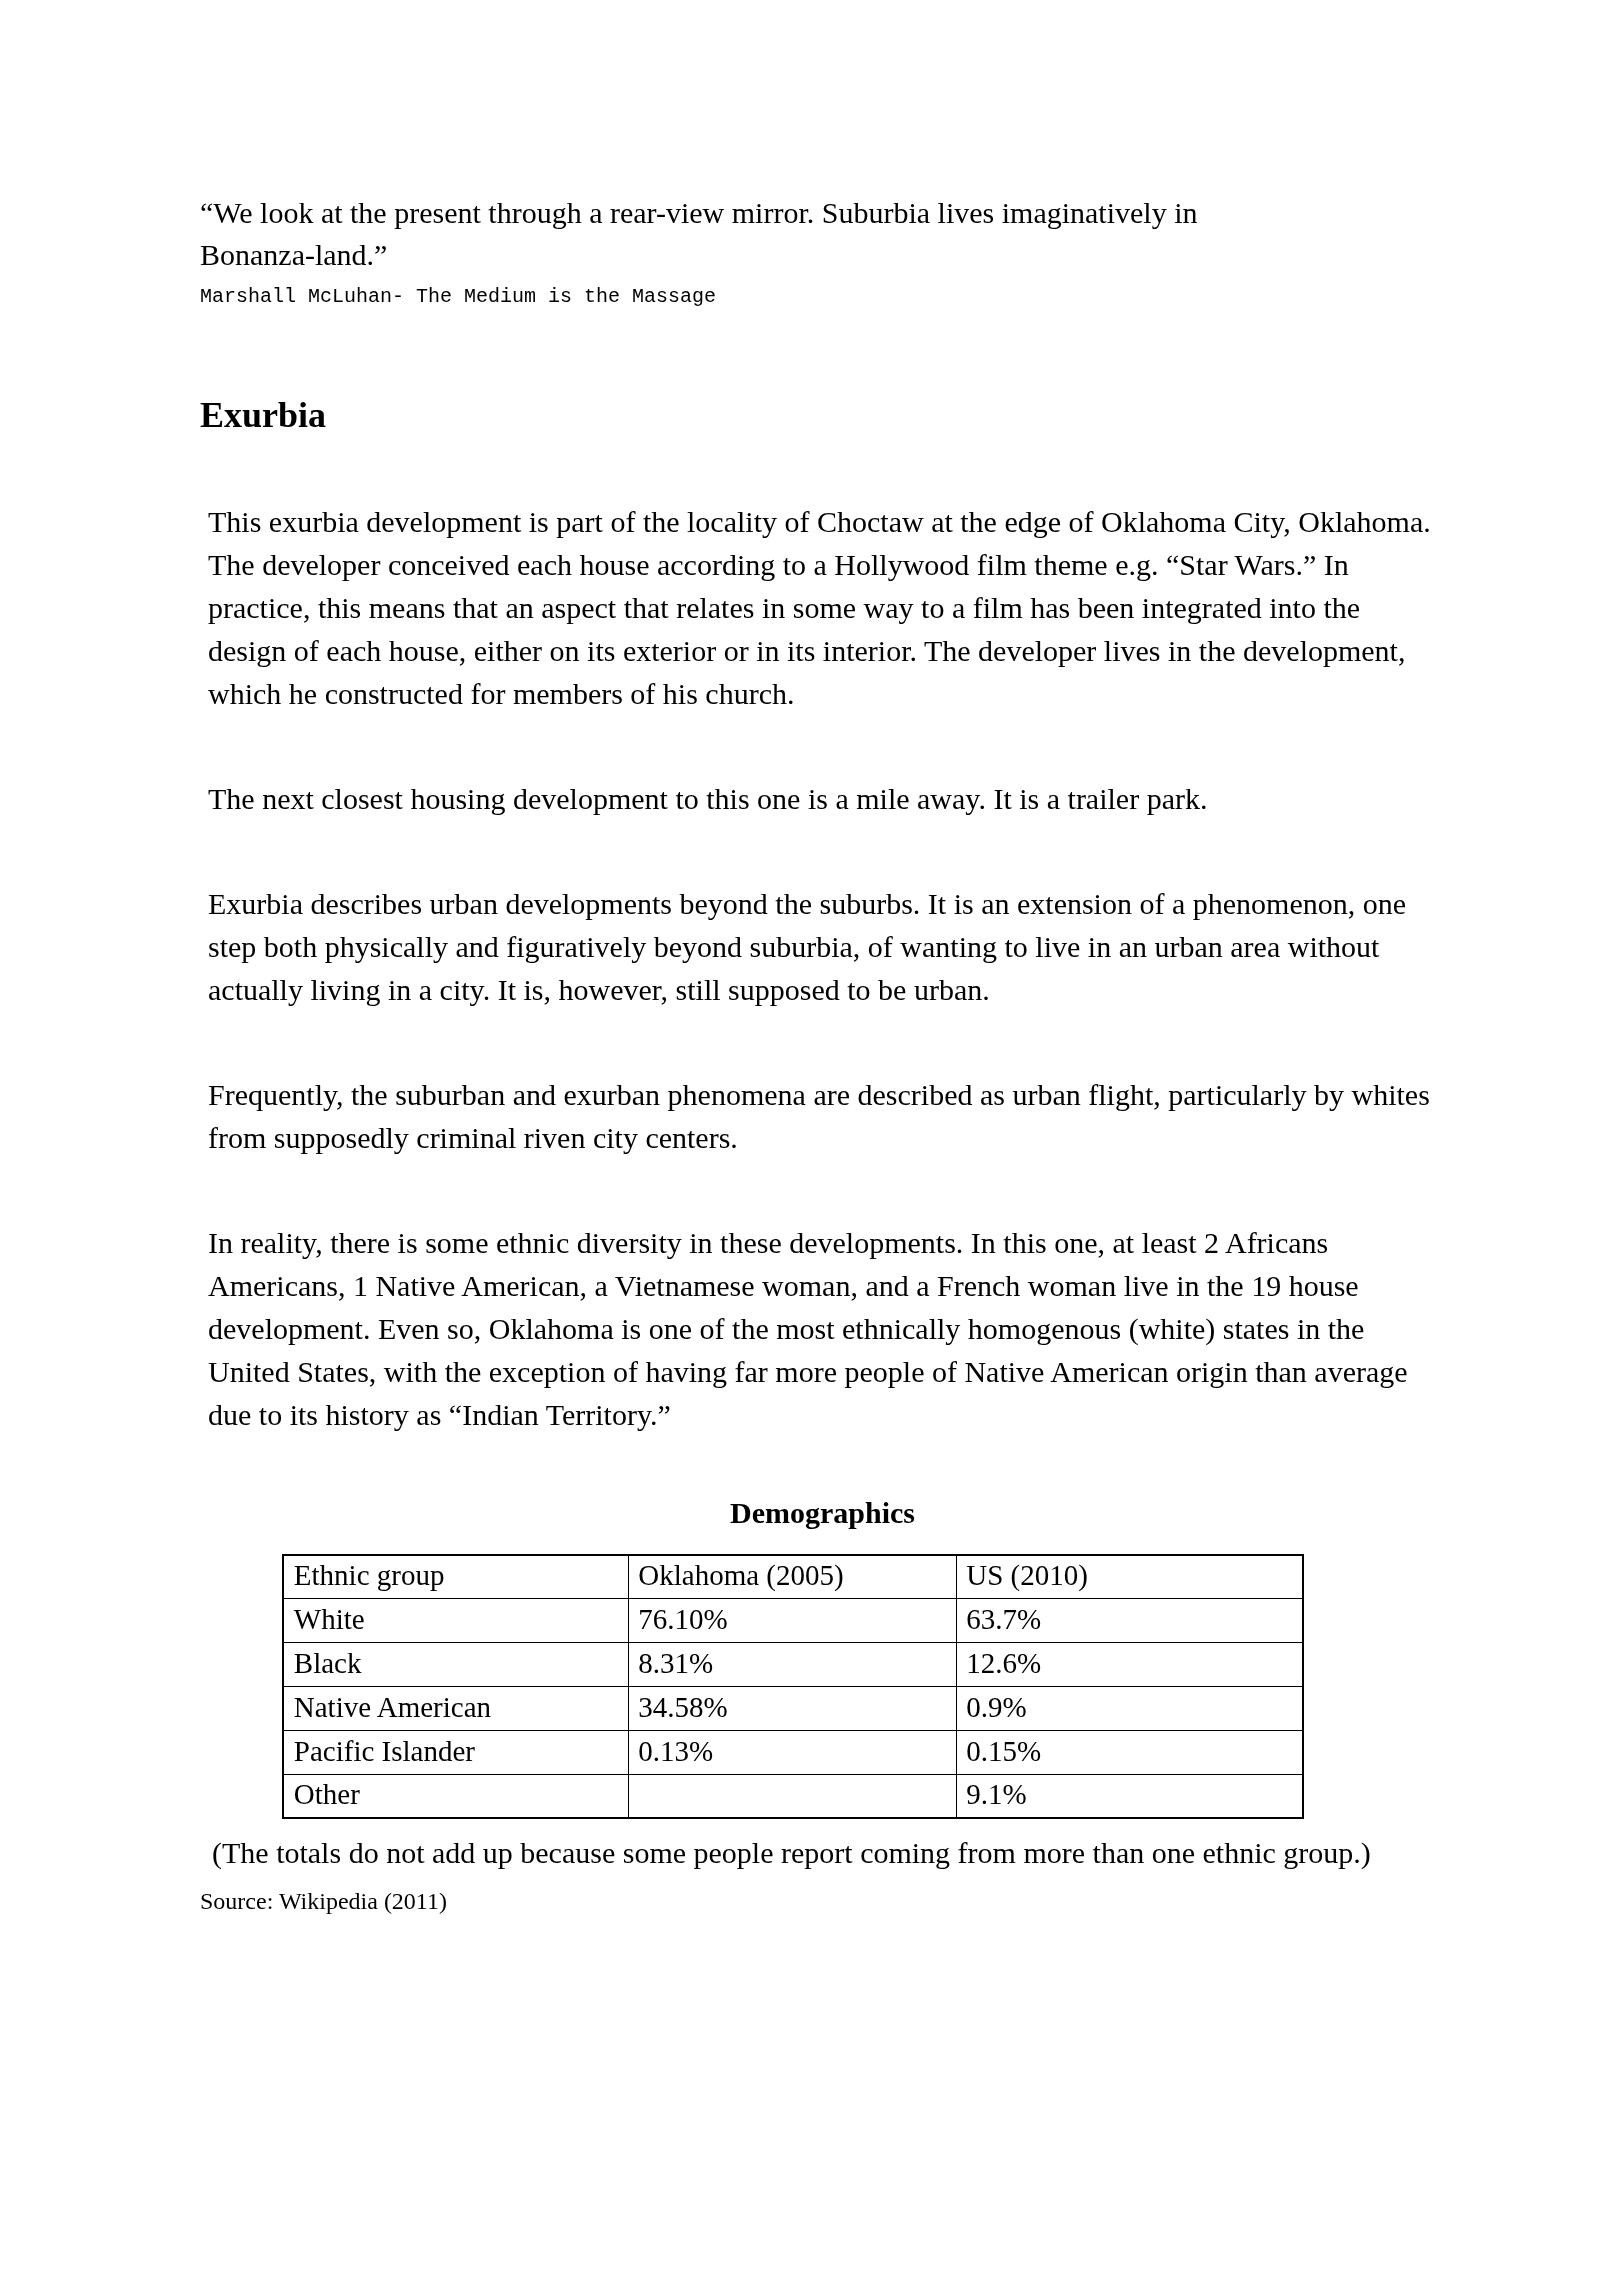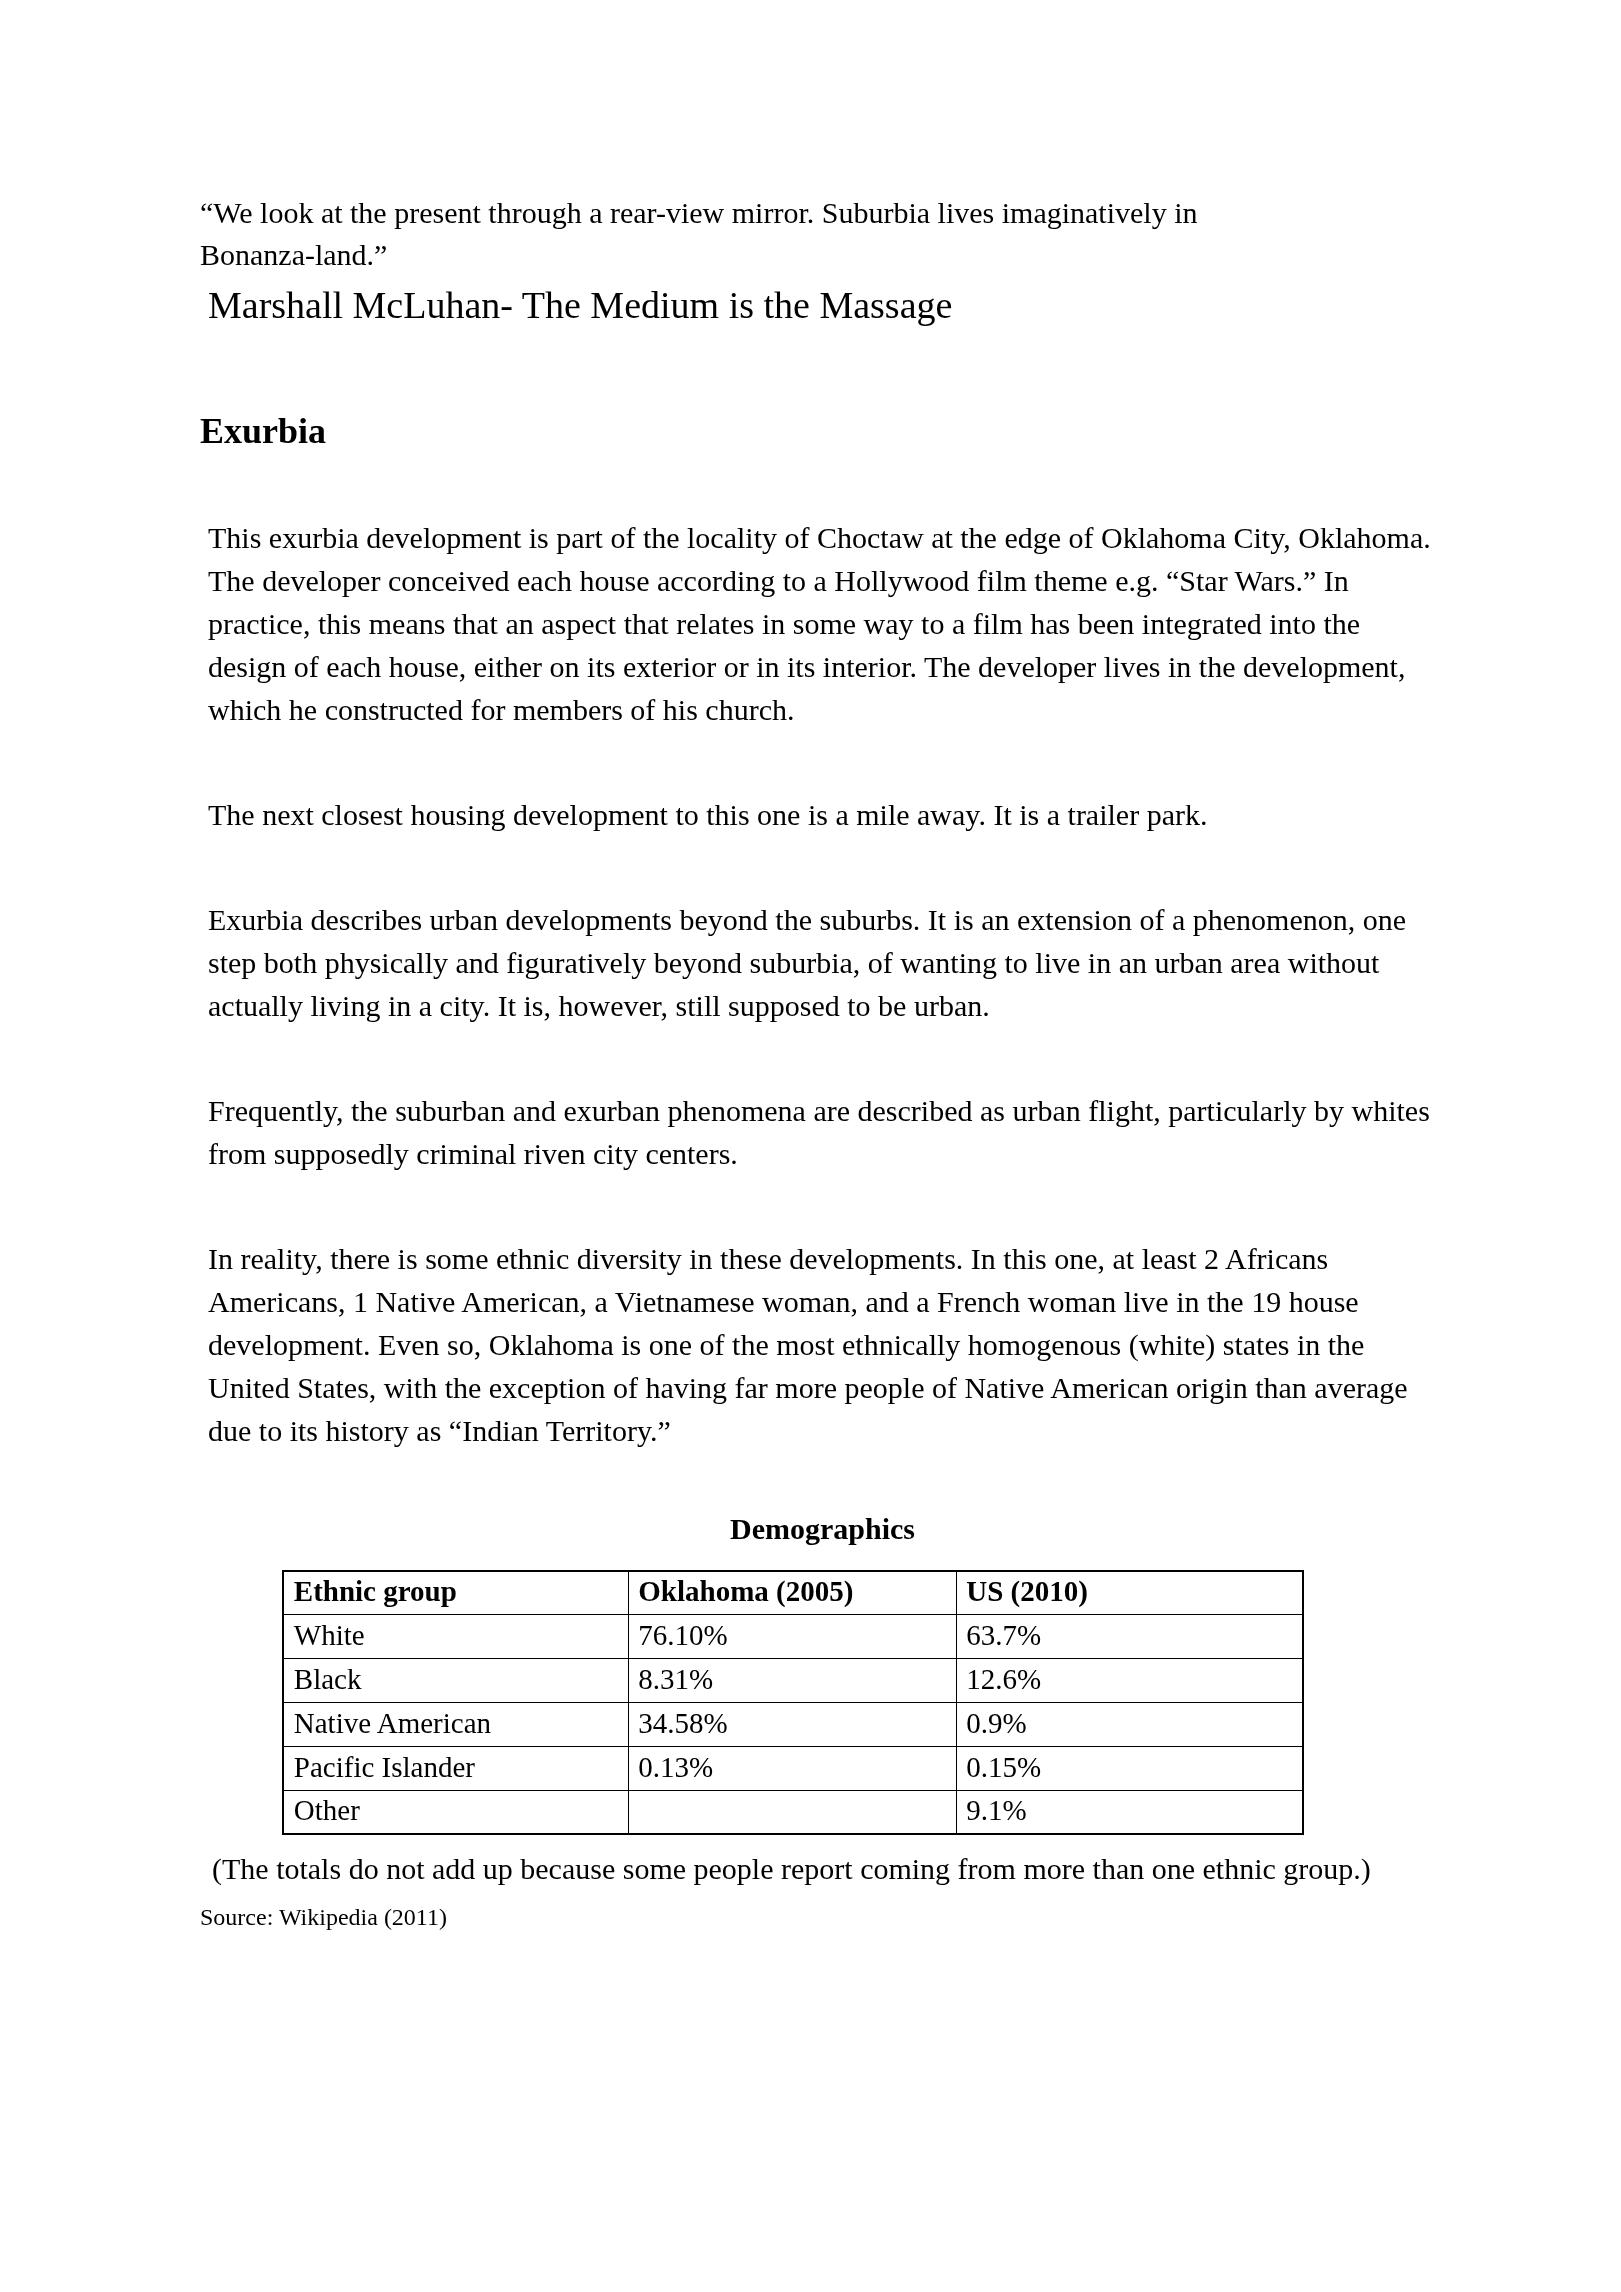--- a/index.html
+++ b/index.html
@@ -30,23 +30,24 @@
   }
 
   
   .epigraph {
     font-size: 30px;
     line-height: 42px;
     margin: 0;
   }
   .epigraph .line { display: block; }
   .attribution {
-    font-size: 38px;
+    font-size: 20px;
     line-height: 42px;
-    margin: 8px;
+    margin: 0;
+    font-family: Liberation Mono, monospace;
   }
 
   
   .h-section {
     font-size: 36px;
     font-weight: bold;
     line-height: 45px;
     margin: 0;
     padding: 0;
   }
@@ -94,21 +95,21 @@
     font-size: 29px;
     line-height: 31px;
     padding: 3.9px 0 5.9px 9.8px;
     text-align: left;
     vertical-align: middle;
     height: 33px;
     font-weight: normal;
     font-family: "Liberation Serif", "DejaVu Serif", serif;
   }
   table.demo thead th {
-    font-weight: bold;
+    font-weight: normal;
   }
 
   
   .table-note {
     font-size: 30px;
     line-height: 43px;
     margin: 12px;
     padding: 0;
   }
   .source-note {

